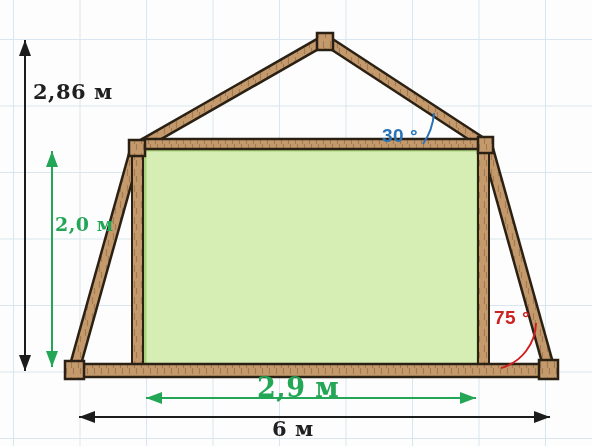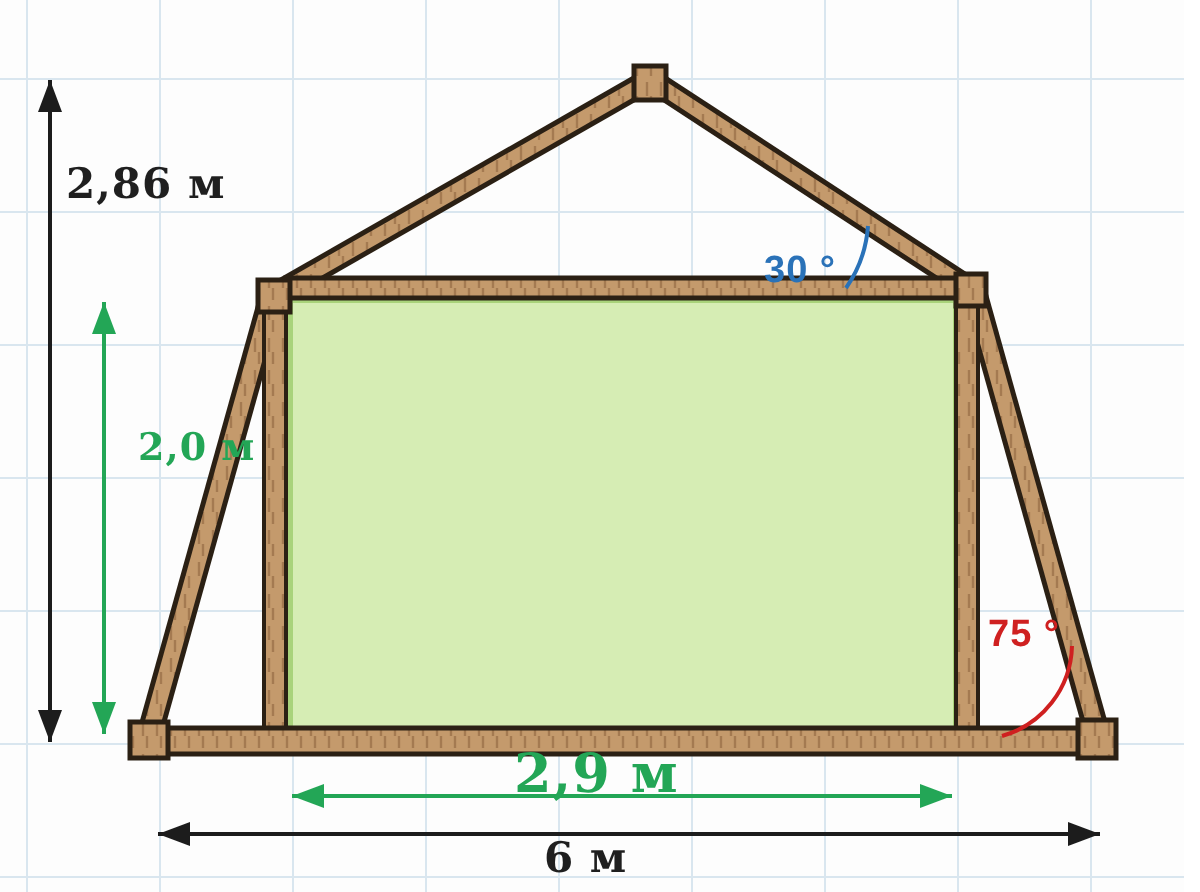--- a/index.html
+++ b/index.html
@@ -22,21 +22,21 @@
     white-space:nowrap;
     line-height:1;
     letter-spacing:0.5px;
   }
   .lbl-dark{color:#1f1f1f;font-size:21px;}
   .lbl-green{color:#23a656;font-size:19px;}
   .lbl-green-lg{color:#23a656;font-size:27px;}
   .lbl-blue{color:#2a72b8;font-size:19px;font-family:"Liberation Sans",sans-serif;}
   .lbl-red{color:#cf2020;font-size:19px;font-family:"Liberation Sans",sans-serif;text-align:right;}
   .pos-total-height{left:33px;top:81px;}
-  .pos-room-height{left:69px;top:215px;}
+  .pos-room-height{left:55px;top:215px;}
   .pos-angle-top{left:382px;top:104px;margin-top:22px;}
   .pos-angle-side{left:494px;top:308px;}
   .pos-room-width{left:257px;top:374px;}
   .pos-total-width{left:272px;top:418px;}
 </style>
 </head>
 <body>
 
 <div class="canvas">
 

